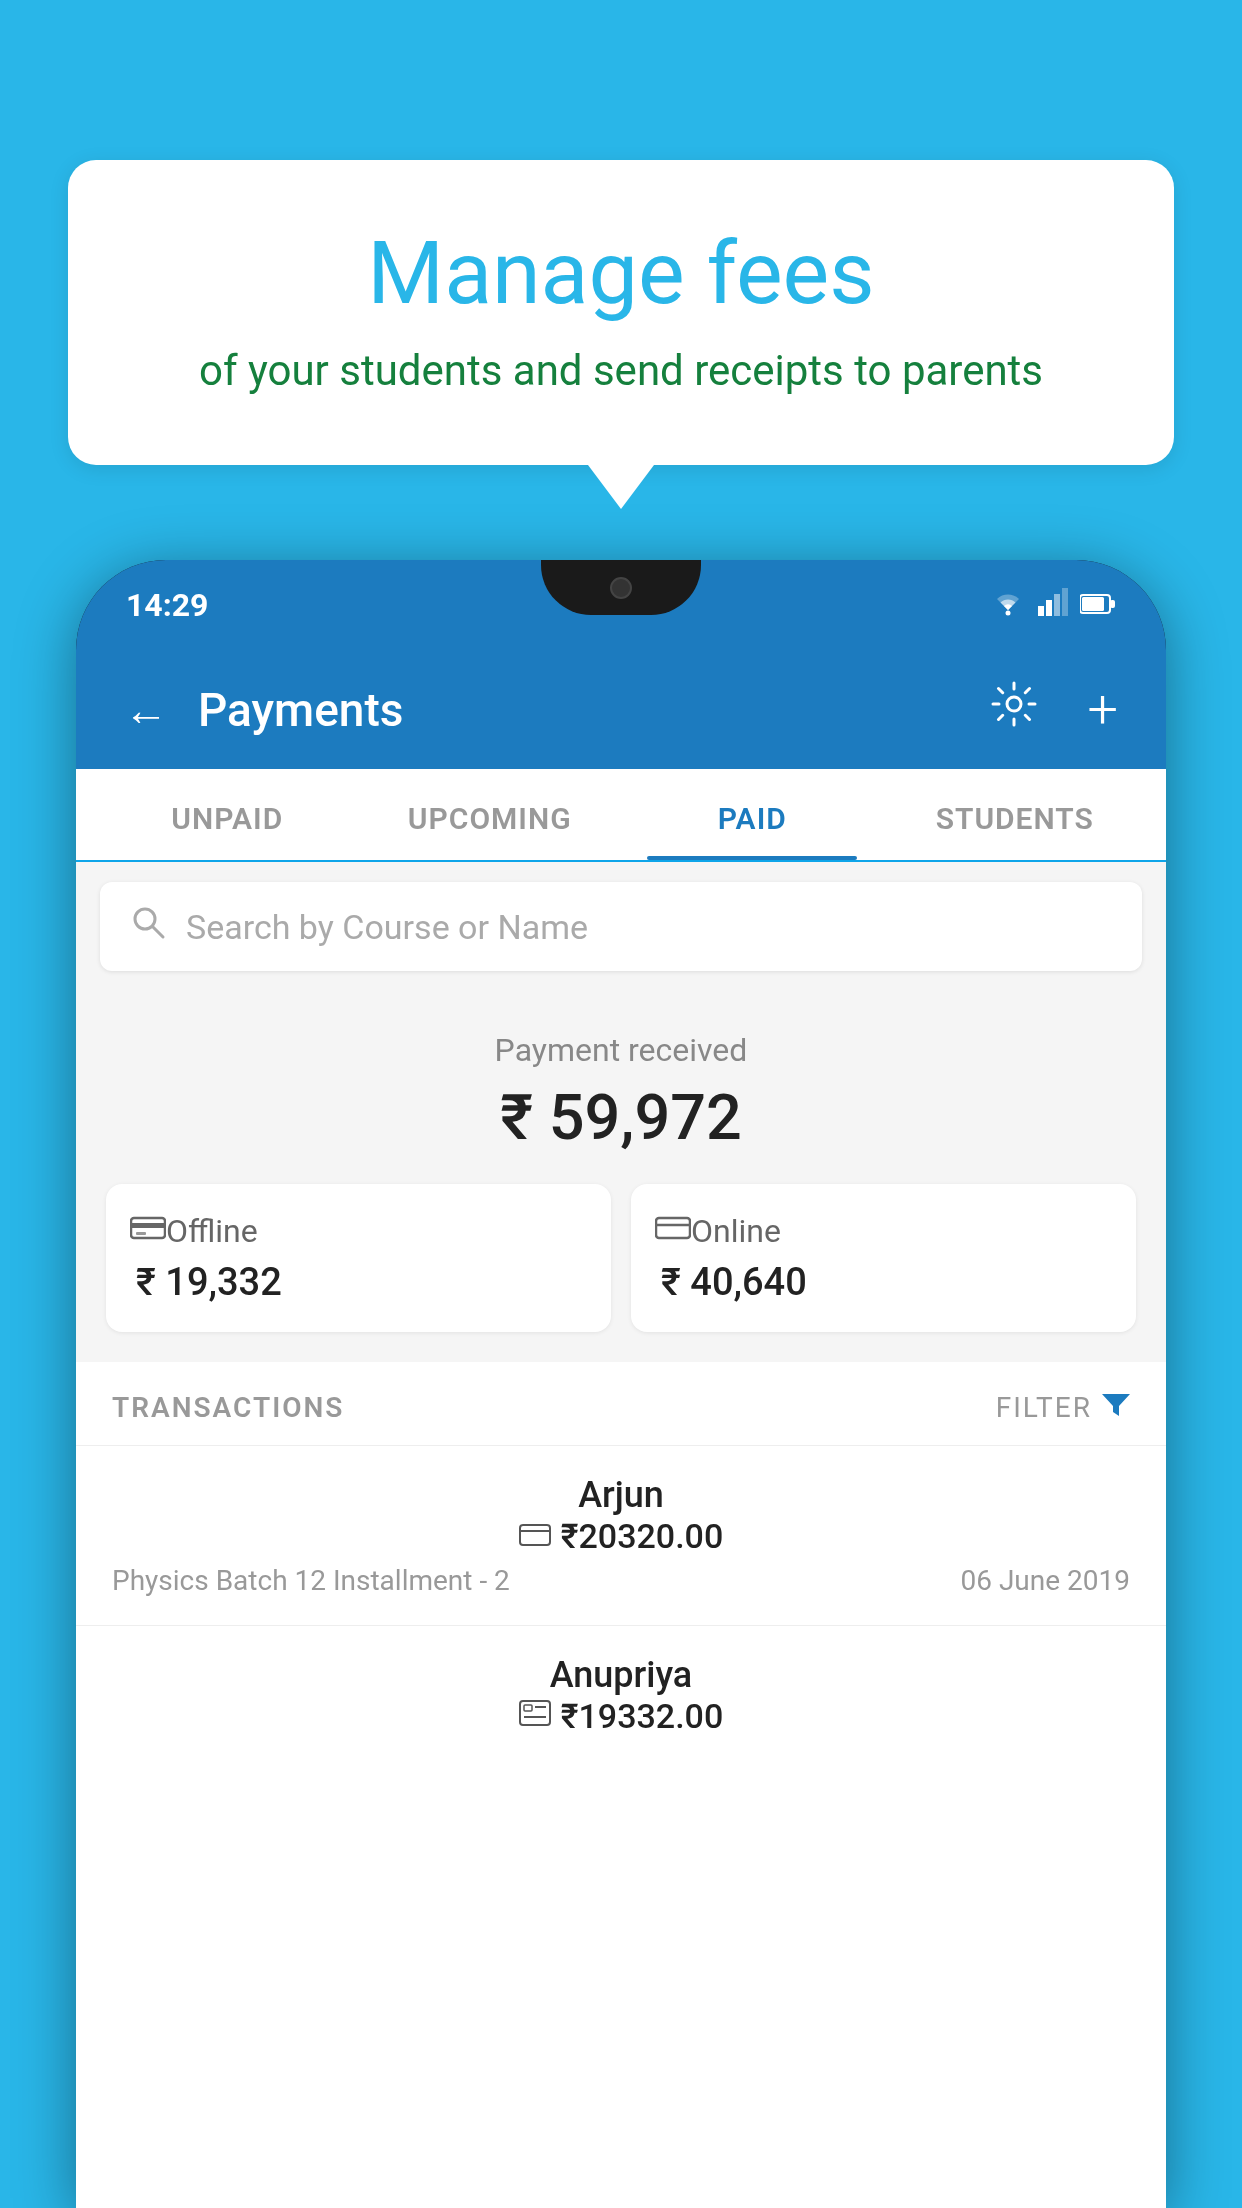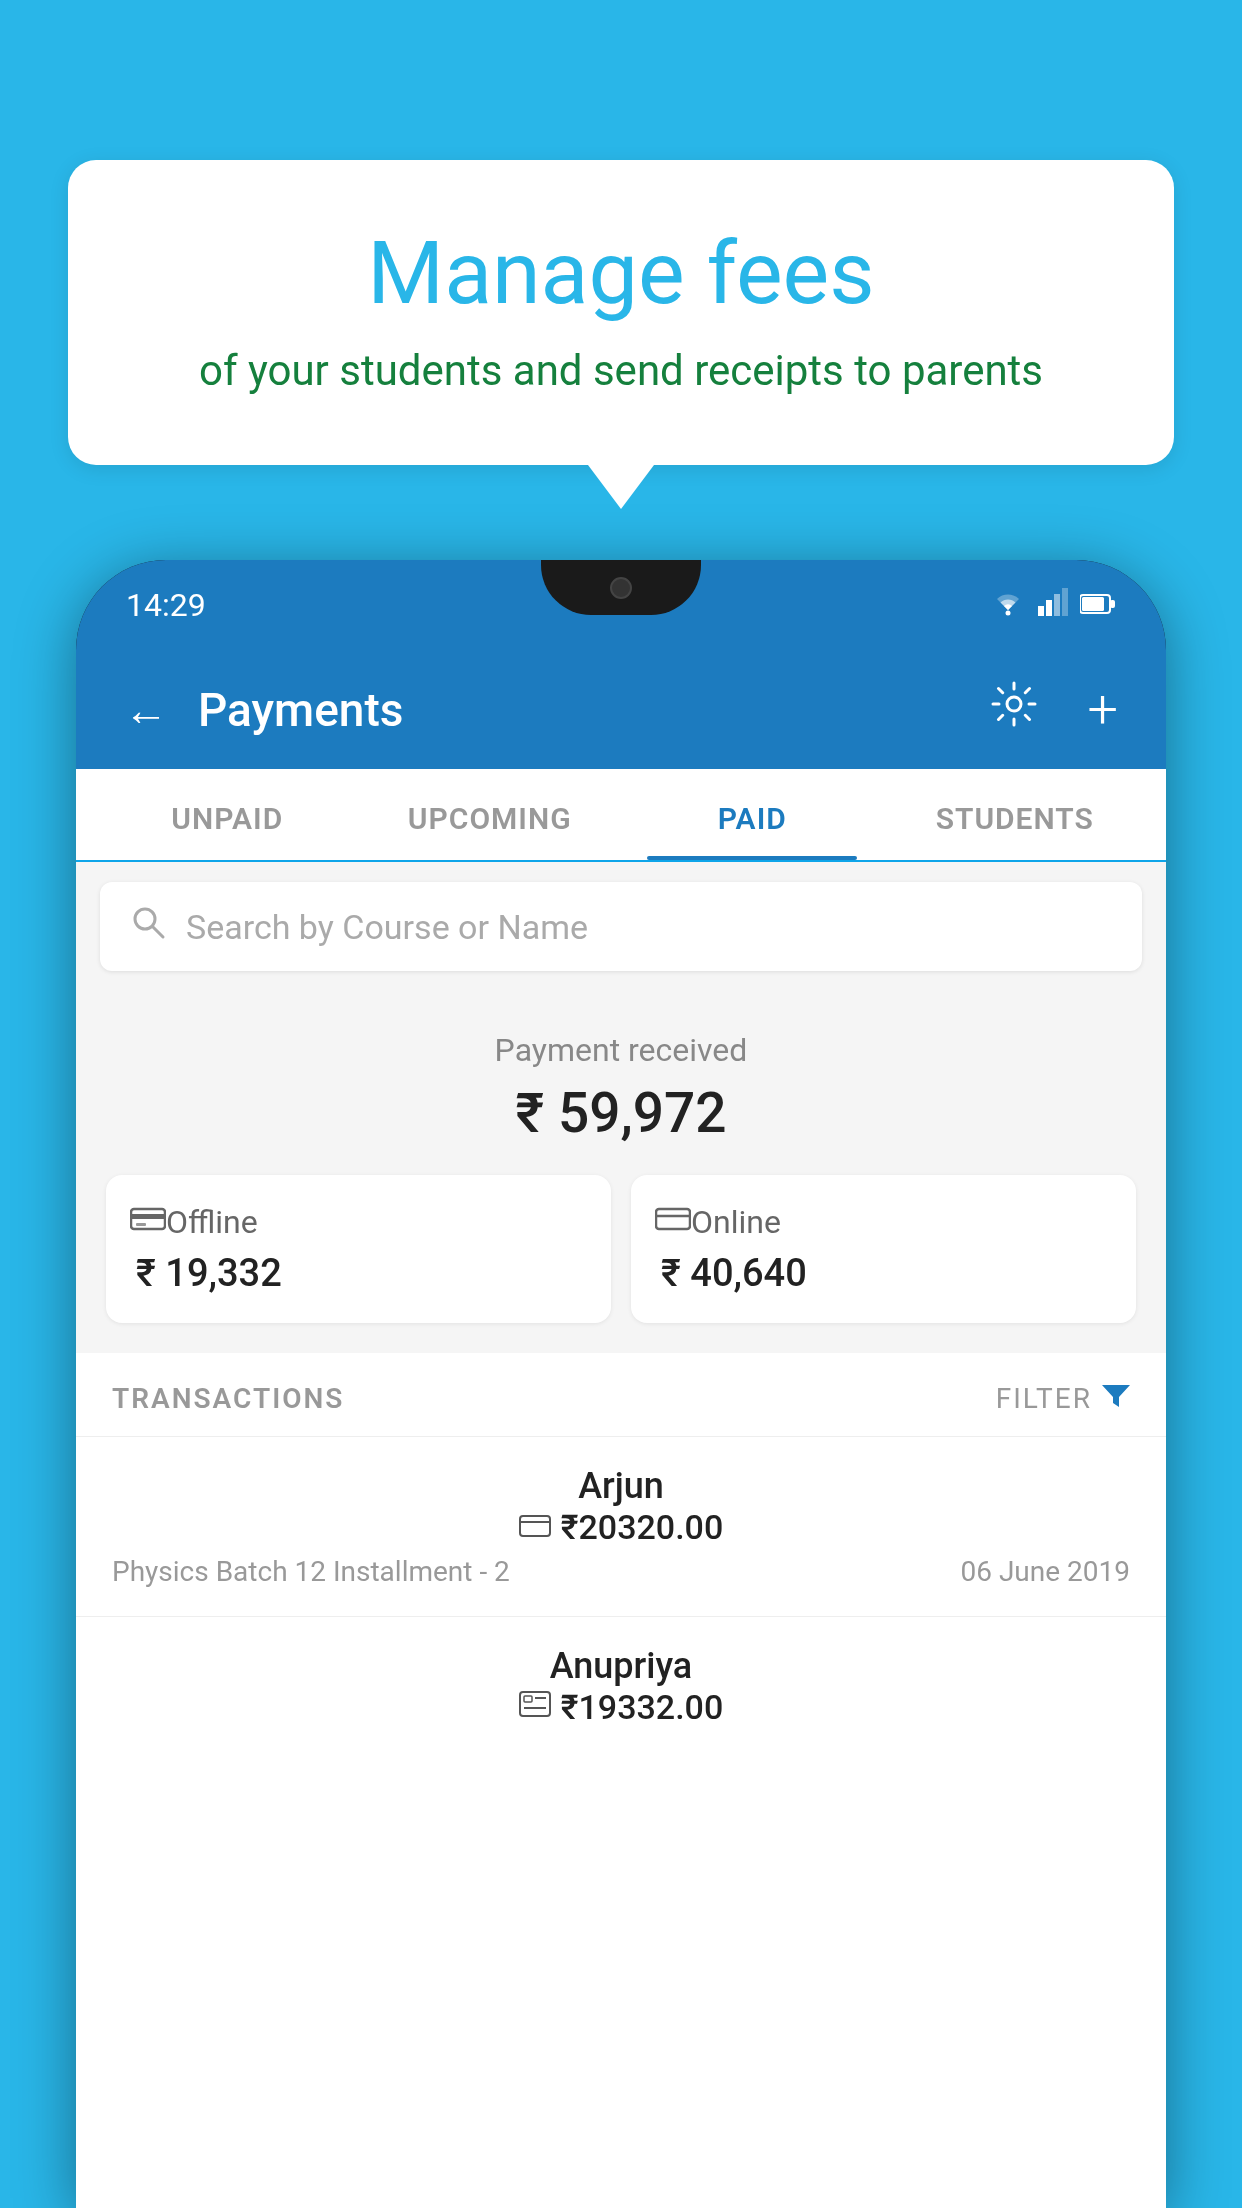--- a/index.html
+++ b/index.html
@@ -103,21 +103,21 @@
       width: 22px;
       height: 22px;
       background: #333;
       border-radius: 50%;
       border: 2px solid #444;
     }
 
     .status-time {
       color: white;
       font-size: 32px;
-      font-weight: 400;
+      font-weight: 700;
     }
 
     .status-icons {
       display: flex;
       align-items: center;
       gap: 12px;
     }
 
     .wifi-icon, .signal-icon, .battery-icon {
       color: white;
@@ -235,21 +235,21 @@
       text-align: center;
     }
 
     .payment-received-label {
       font-size: 32px;
       color: #888;
       margin-bottom: 12px;
     }
 
     .payment-amount {
-      font-size: 55px;
+      font-size: 63px;
       font-weight: 500;
       color: #222;
       margin-bottom: 30px;
     }
 
     .payment-cards {
       display: flex;
       gap: 20px;
     }
 

